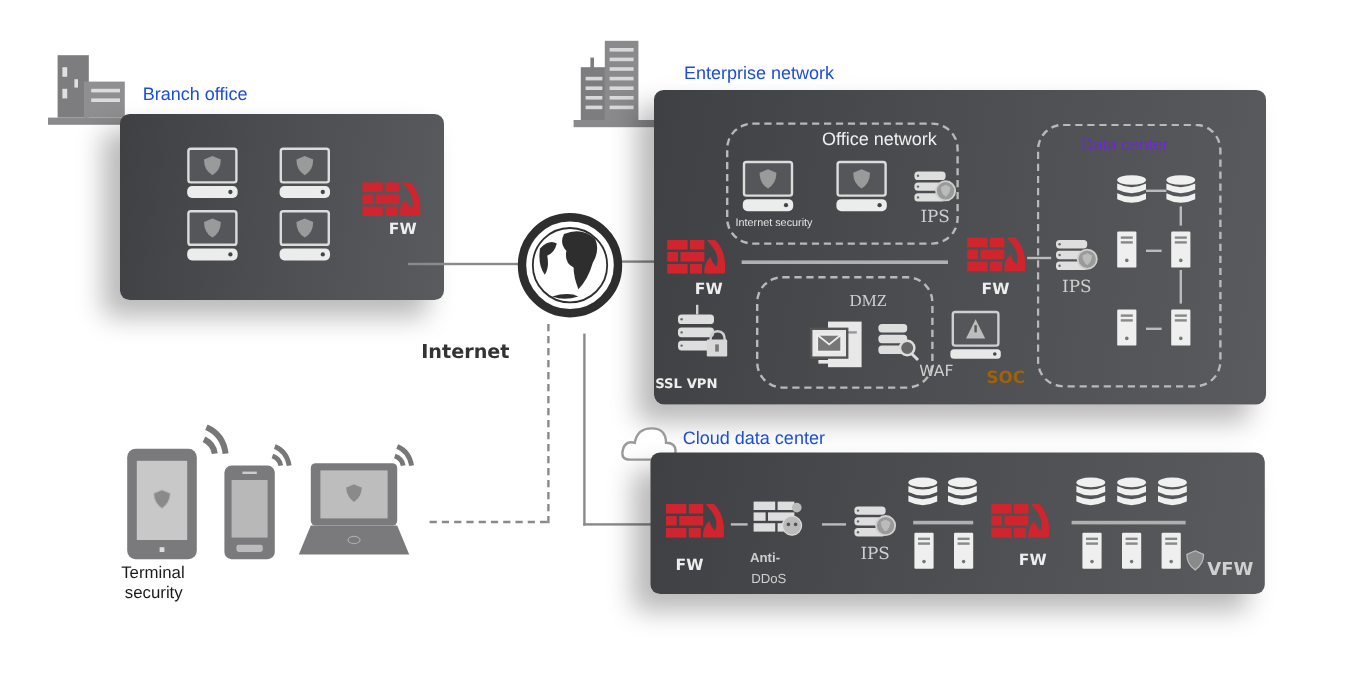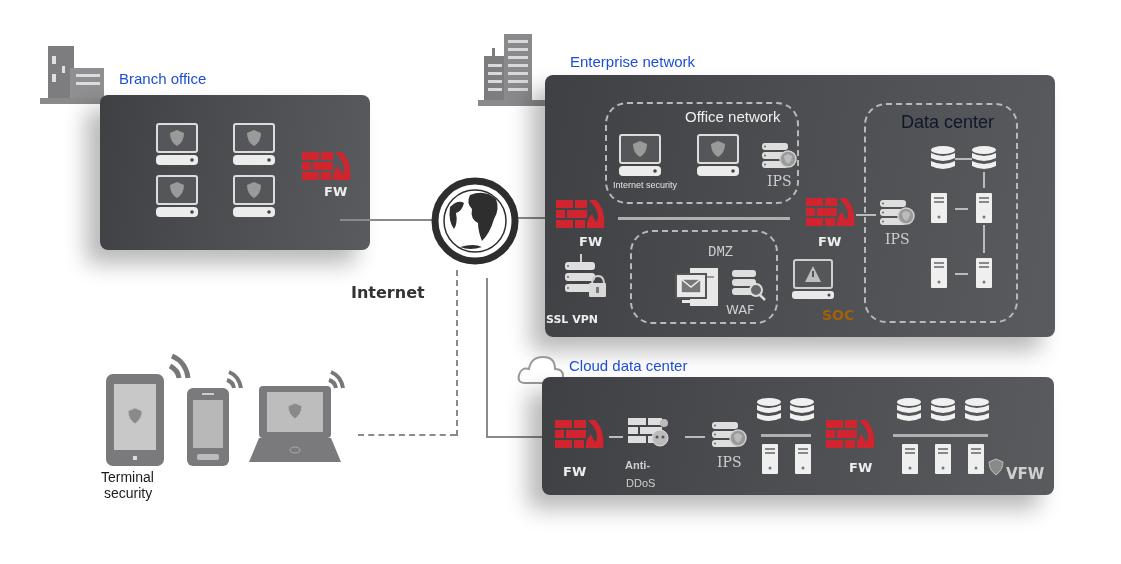--- a/index.html
+++ b/index.html
@@ -196,55 +196,55 @@
     <circle cx="3" cy="4" r="1" fill="#666"></circle>
       <circle cx="3" cy="15" r="1" fill="#666"></circle>
       <circle cx="3" cy="26" r="1" fill="#666"></circle>
     <path d="M27 22 Q27 14 33 14 Q39 14 39 22" stroke="#cfcfcf" stroke-width="2" fill="none"></path>
     <rect x="24" y="21" width="17" height="14" rx="1" fill="#d8d8d8"></rect>
     <rect x="31" y="25" width="3" height="6" fill="#777"></rect>
   </svg>
   <div class="lbl-b" style="left:546px;top:313px;font-size:11px;">SSL VPN</div>
 
   <div class="dashbox" style="left:630px;top:230px;width:144px;height:90px;"></div>
-  <div class="lbl-w" style="left:708px;top:244px;font-size:14px;color:#cfcfcf;font-family:Liberation Mono, monospace;">DMZ</div>
+  <div class="lbl-w" style="left:708px;top:244px;font-size:14px;color:#cfcfcf;font-family:Liberation Serif, serif;">DMZ</div>
   <svg style="left:676px;top:268px" width="46" height="40">
     <rect x="14" y="0" width="28" height="38" fill="#e8e8e8"></rect>
     <rect x="20" y="8" width="18" height="2" fill="#999"></rect>
     <rect x="0" y="6" width="30" height="24" fill="#e8e8e8" stroke="#555" stroke-width="2"></rect>
     <rect x="5" y="11" width="20" height="14" fill="#777" stroke="#eee" stroke-width="1.5"></rect>
     <path d="M5 11 L15 19 L25 11" stroke="#eee" stroke-width="1.5" fill="none"></path>
     <rect x="6" y="32" width="34" height="3" fill="#e8e8e8"></rect>
   </svg>
   <svg style="left:732px;top:270px" width="36" height="32">
     <rect x="0" y="0" width="24" height="7" rx="3" fill="#dedede"></rect>
     <rect x="0" y="9" width="24" height="7" rx="3" fill="#dedede"></rect>
     <rect x="0" y="18" width="24" height="7" rx="3" fill="#dedede"></rect>
     <circle cx="24" cy="20" r="6" fill="#666" stroke="#ddd" stroke-width="2"></circle>
     <line x1="28" y1="25" x2="33" y2="30" stroke="#ddd" stroke-width="2.5"></line>
   </svg>
-  <div class="lbl-w" style="left:726px;top:302px;font-size:13px;color:#cfcfcf;font-family:'DejaVu Sans',sans-serif;text-align:right;">WAF</div>
+  <div class="lbl-w" style="left:766px;top:302px;font-size:13px;color:#cfcfcf;font-family:'DejaVu Sans',sans-serif;text-align:right;">WAF</div>
 
   <svg style="left:792px;top:258px" width="44" height="44">
     <rect x="2" y="2" width="38" height="28" rx="2" fill="#555659" stroke="#cfcfcf" stroke-width="2"></rect>
     <path d="M21 8 L29 24 L13 24 Z" fill="#bdbdbd"></path>
     <rect x="20" y="13" width="2" height="6" fill="#555"></rect>
     <rect x="0" y="33" width="42" height="8" rx="3" fill="#e8e8e8"></rect>
     <circle cx="37" cy="37" r="1.5" fill="#444"></circle>
   </svg>
   <div class="lbl-b" style="left:822px;top:307px;font-size:14px;color:#a16207;">SOC</div>
 
   <svg style="left:806px;top:198px" width="50" height="30">
       <use href="#fw"></use>
     </svg>
   <div class="lbl-b" style="left:818px;top:234px;font-size:13px;">FW</div>
   <div class="hline" style="left:856px;top:214px;width:20px;height:2px;background:#bbb;"></div>
 
   <div class="dashbox" style="left:864px;top:103px;width:150px;height:216px;"></div>
-  <div class="lbl-w" style="left:901px;top:112px;font-size:18px;color:#0f172a;">Data center</div>
+  <div class="lbl-w" style="left:901px;top:112px;font-size:14px;color:#6d28d9;">Data center</div>
   <svg style="left:880px;top:200px" width="38" height="28">
       <use href="#rack"></use>
     </svg>
   <div class="lbl-w" style="left:885px;top:231px;font-size:14px;font-family:'DejaVu Serif',serif;color:#cfcfcf;">IPS</div>
   <svg style="left:931px;top:146px" width="24" height="26">
       <use href="#db"></use>
     </svg>
   <svg style="left:972px;top:146px" width="24" height="26">
       <use href="#db"></use>
     </svg>

